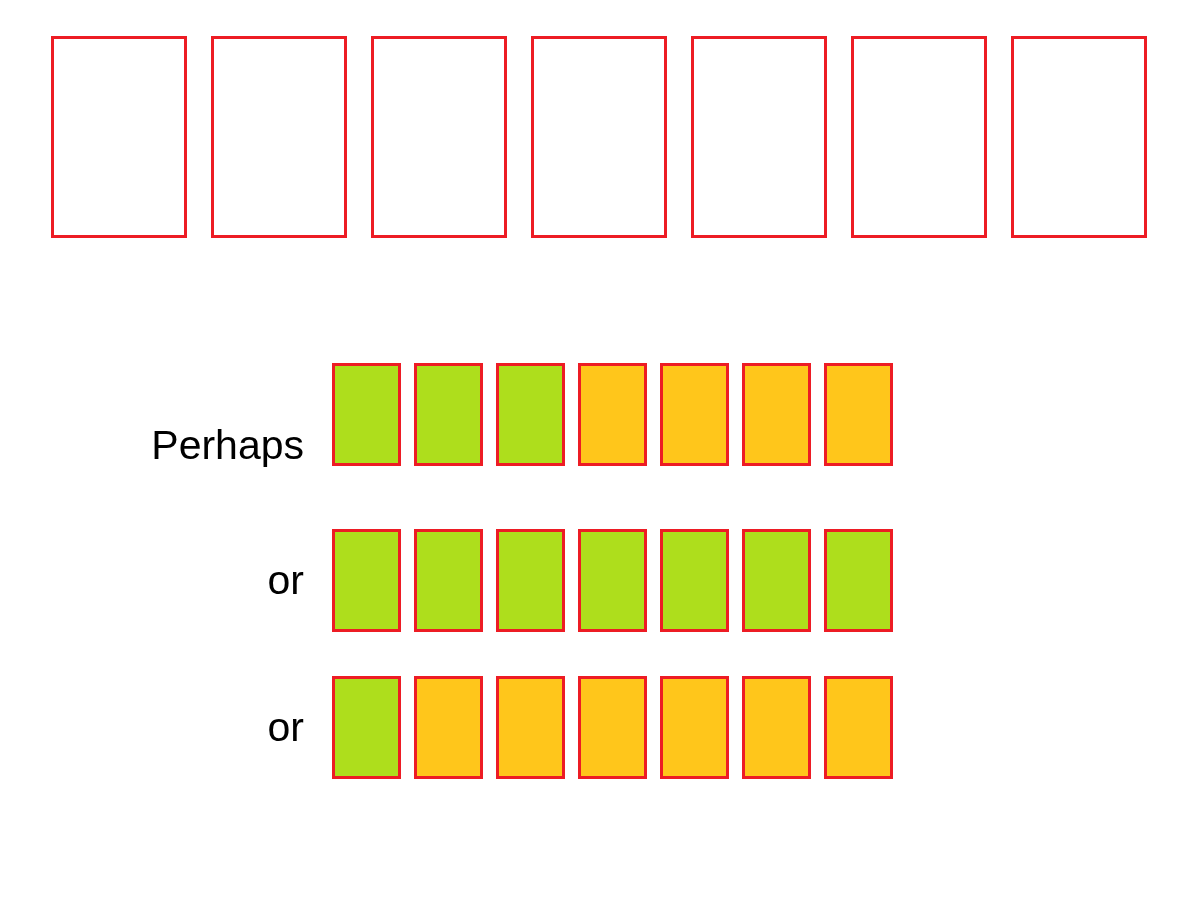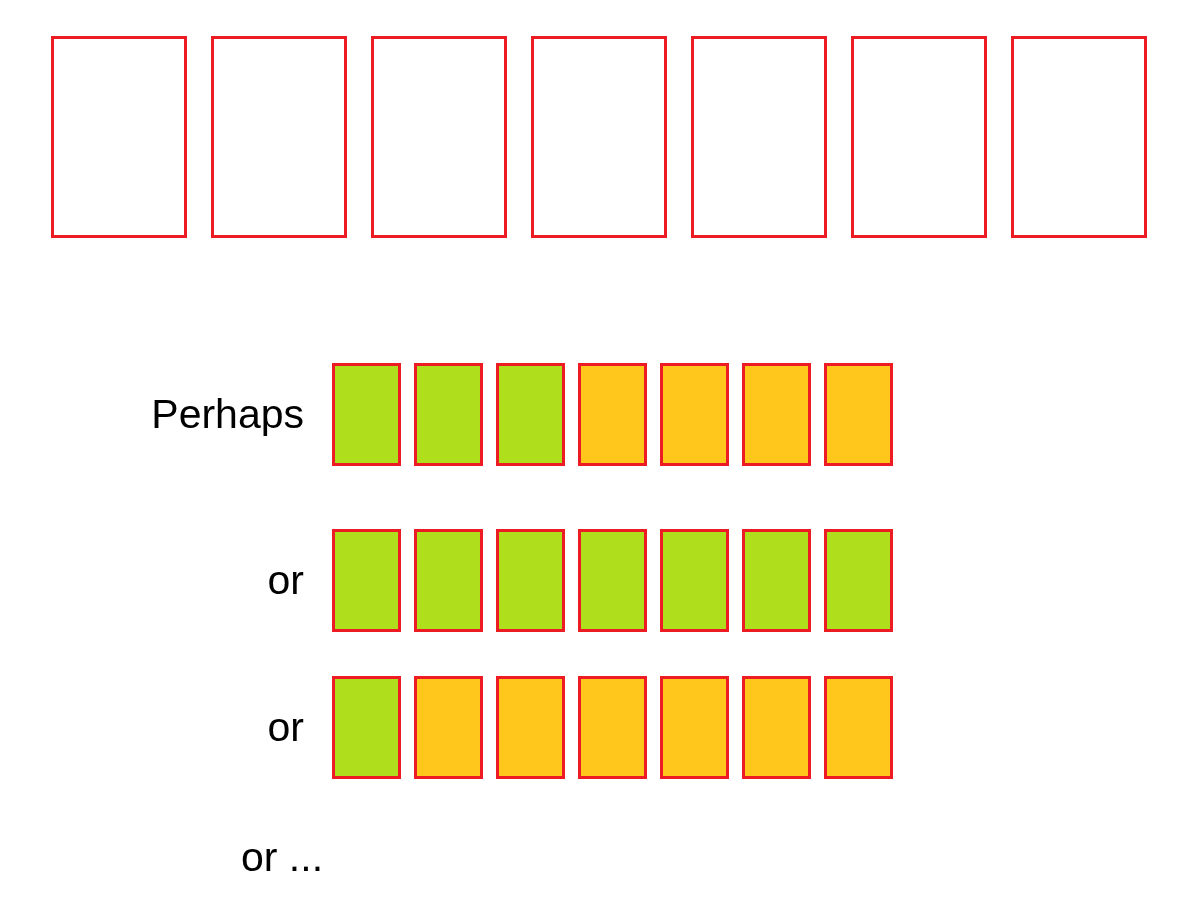--- a/index.html
+++ b/index.html
@@ -43,21 +43,21 @@
   
   .option-row {
     position: absolute;
     left: 0;
     width: 1200px;
     height: 103px;
     display: flex;
     flex-direction: row;
     align-items: center;
   }
-  #row-perhaps { top: 363px; }
+  #row-perhaps { top: 363px; align-items: flex-end; }
   #row-or-1    { top: 529px; }
   #row-or-2    { top: 676px; }
   #row-or-more { top: 826px; height: 62px; }
 
   .row-label {
     width: 332px;
     box-sizing: border-box;
     padding-right: 28px;
     text-align: right;
     font-size: 41px;
@@ -134,17 +134,14 @@
         <div class="tile green"></div>
         <div class="tile orange"></div>
         <div class="tile orange"></div>
         <div class="tile orange"></div>
         <div class="tile orange"></div>
         <div class="tile orange"></div>
         <div class="tile orange"></div>
       </div>
   </div>
 
-  <div class="option-row" id="row-or-more">
-    <div class="row-label">or ...</div>
-  </div>
 
 </div>
 
 </body></html>

